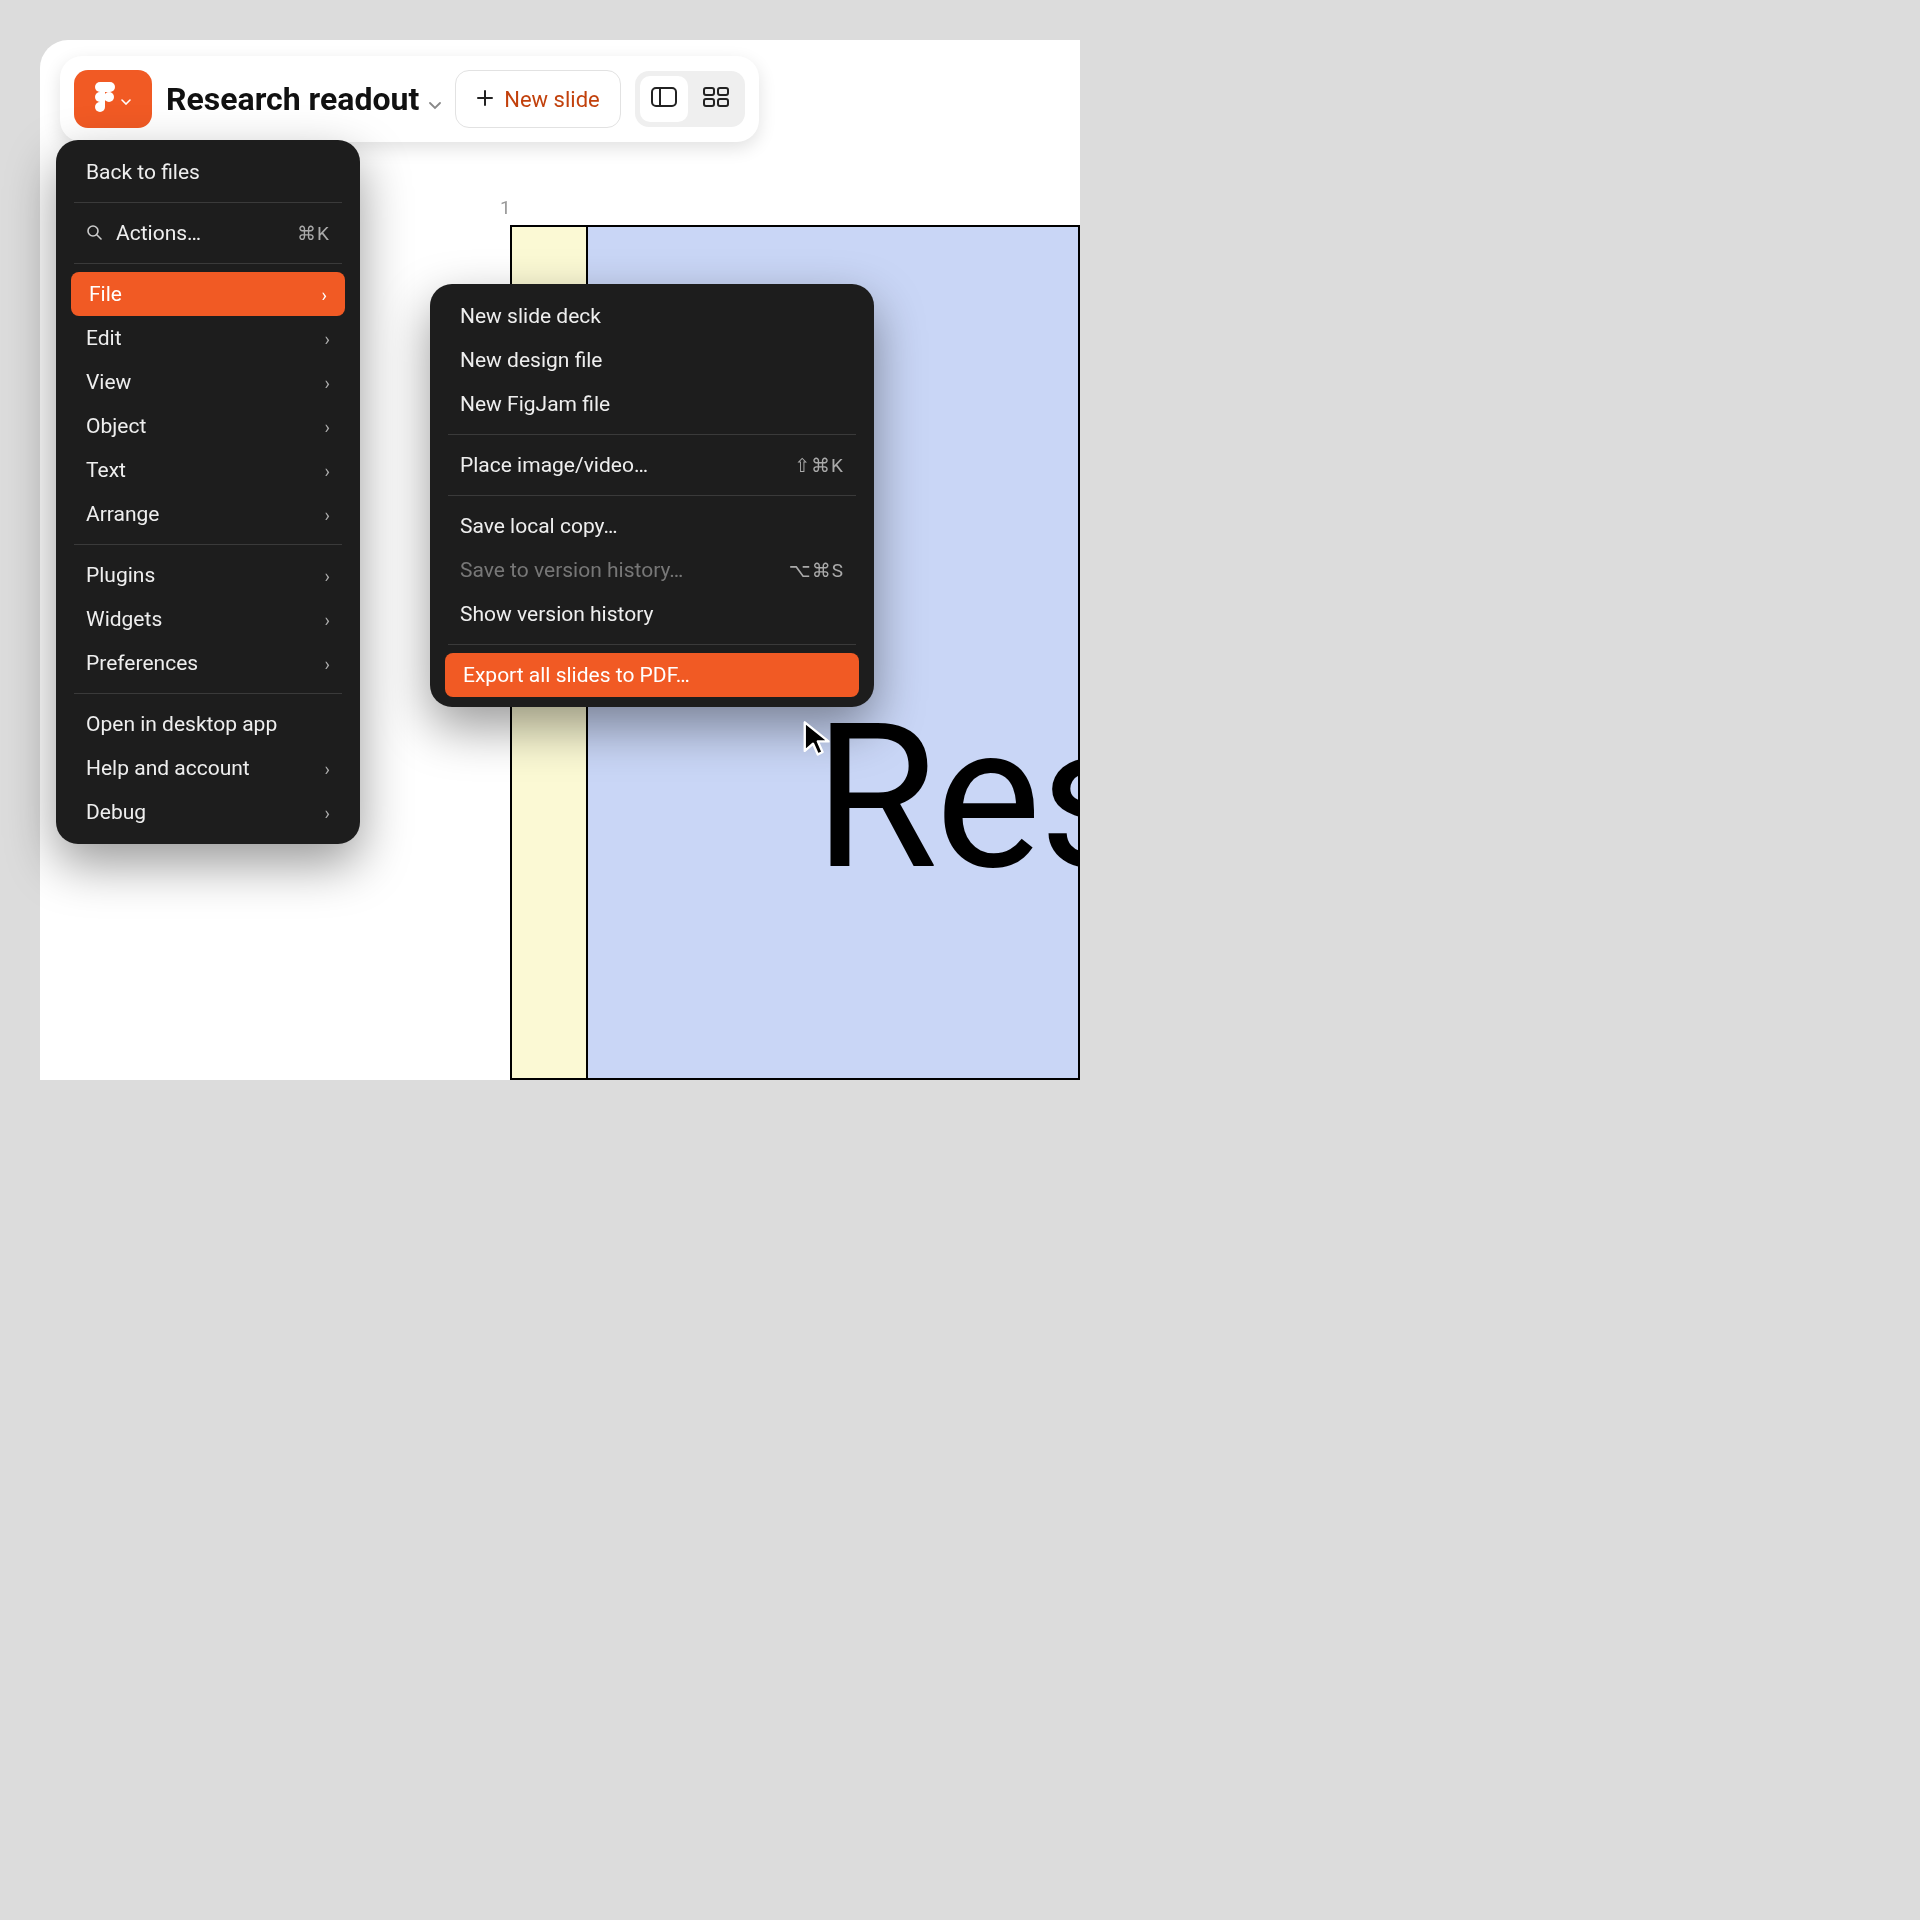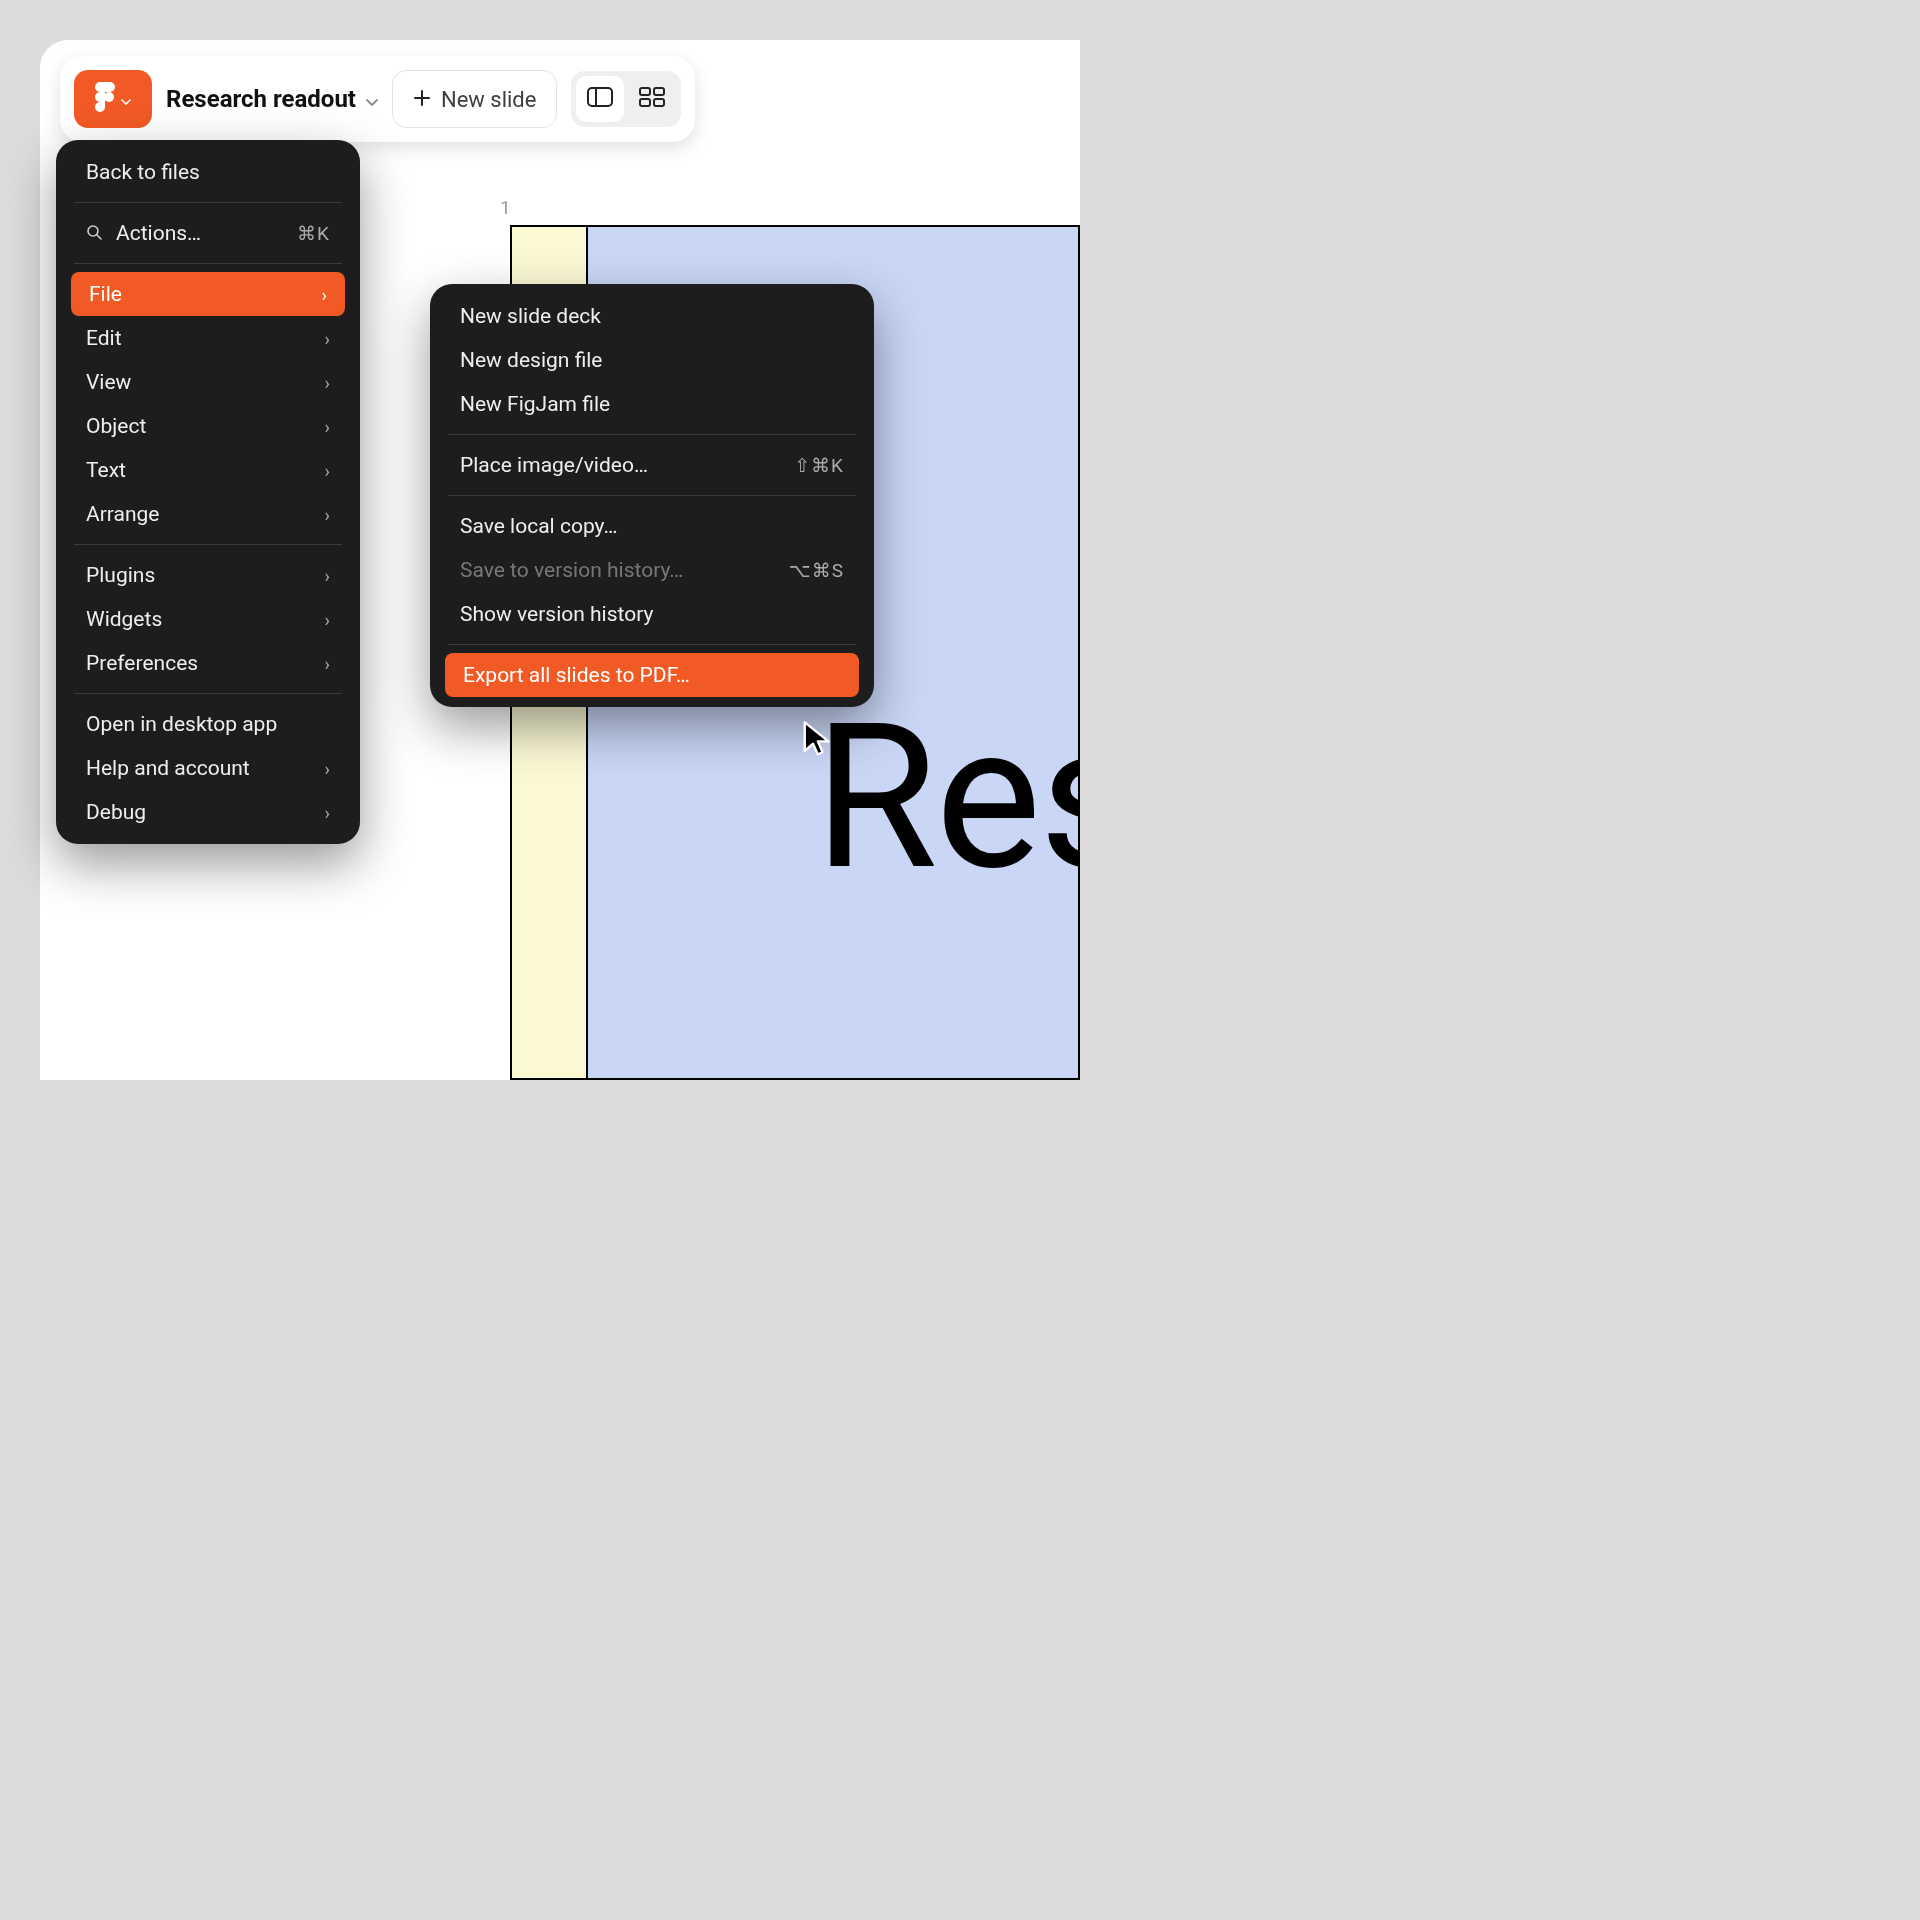--- a/index.html
+++ b/index.html
@@ -76,40 +76,40 @@
     display: flex;
     align-items: center;
     justify-content: center;
     gap: 6px;
   }
   .figma-logo {
     width: 20px;
     height: 30px;
   }
   .doc-title {
-    font-size: 24px;
+    font-size: 32px;
     font-weight: 700;
     color: #111;
     display: flex;
     align-items: center;
     gap: 10px;
   }
   .chev-sm {
     color: #999;
   }
   .new-slide-btn {
     display: flex;
     align-items: center;
     gap: 10px;
     height: 58px;
     padding: 0 20px;
     border: 1.5px solid #e2e2e2;
     border-radius: 14px;
     font-size: 22px;
-    color: #404040;
+    color: #c2410c;
     font-weight: 400;
   }
   .view-toggle {
     display: flex;
     background: #efefef;
     border-radius: 14px;
     padding: 5px;
     gap: 4px;
   }
   .view-toggle .vt {

